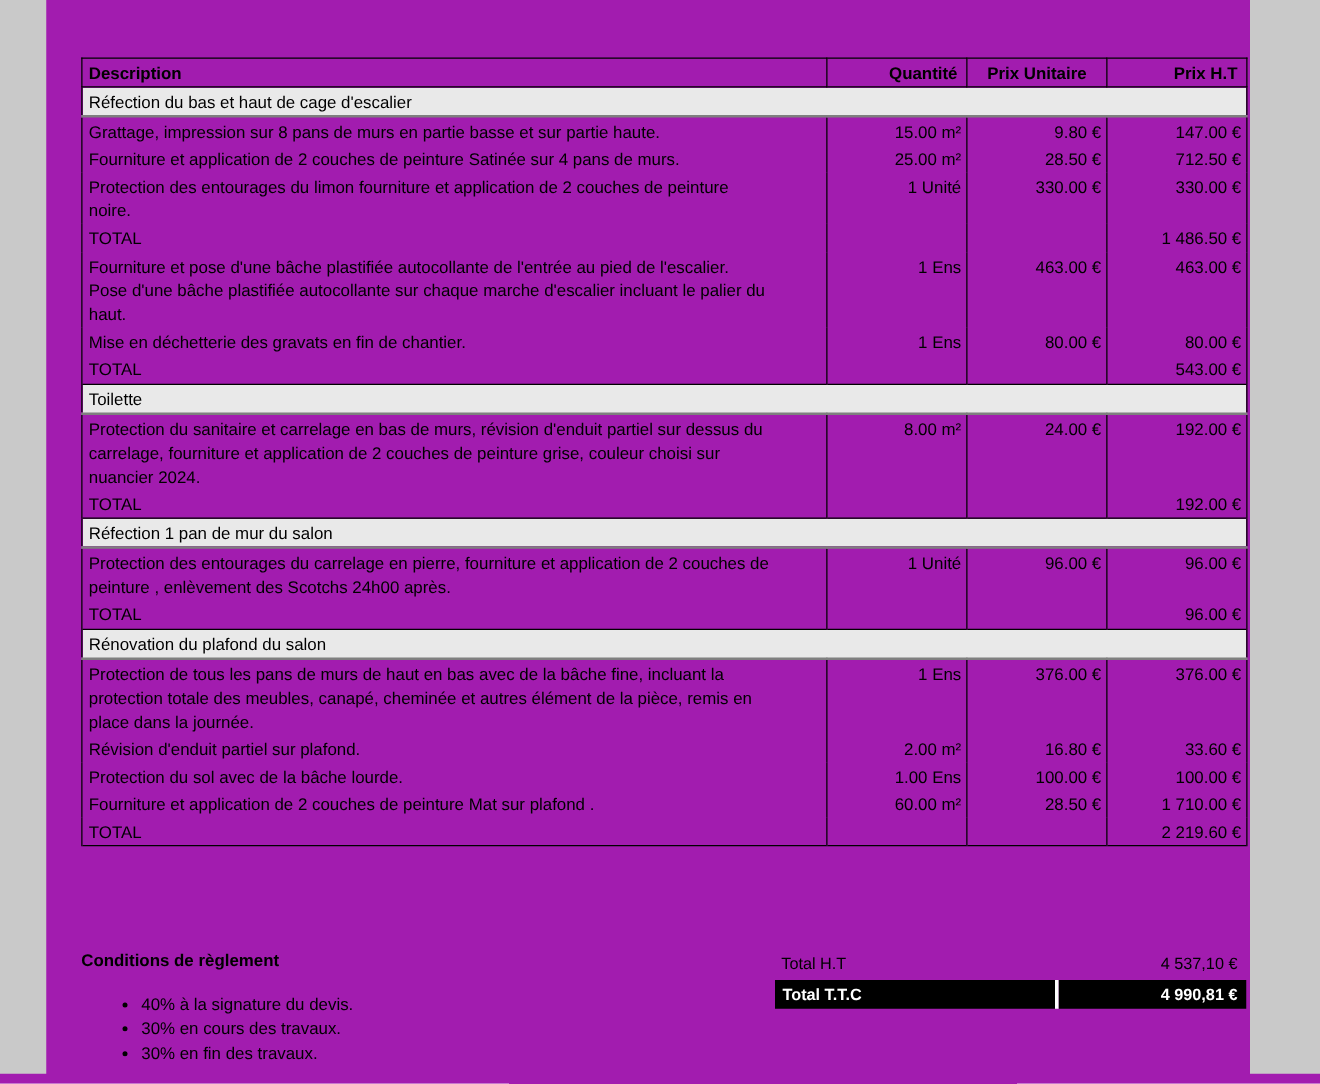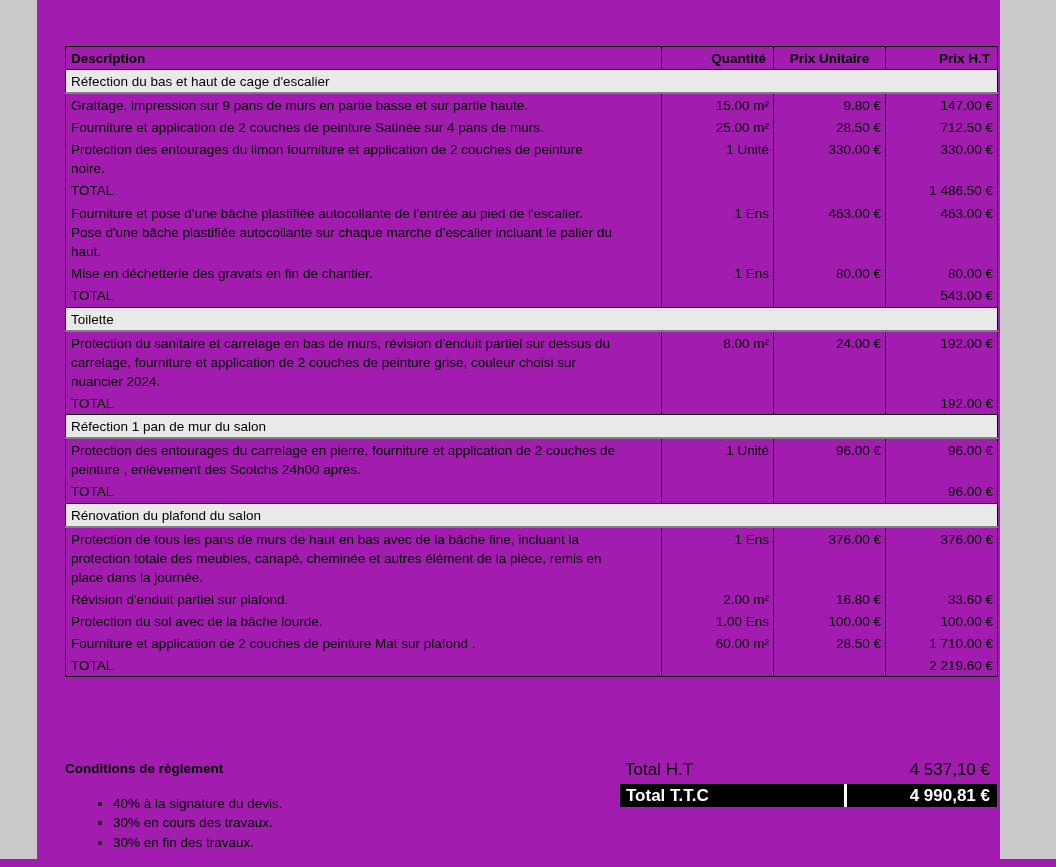--- a/index.html
+++ b/index.html
@@ -62,21 +62,21 @@
   .main-table td.cell-desc { text-align: left; white-space: pre-line; }
   .main-table td.cell-num  { text-align: right; padding-right: 4px; white-space: nowrap; }
   .main-table tr.item-row td { border-top: none; border-bottom: none; }
   .main-table tr.total-row td { border-top: none; border-bottom: none; height: 23px; }
 
   .conditions { position: absolute; left: 65px; top: 761px; width: 420px; }
   .cond-title { font-weight: bold; font-size: 13.5px; }
   .conditions ul { margin-top: 18px; padding-left: 48px; font-size: 13.5px; }
   .conditions li { line-height: 19.3px; }
 
-  .totals { position: absolute; left: 620px; top: 757px; width: 377px; font-size: 17px; }
+  .totals { position: absolute; left: 620px; top: 757px; width: 377px; font-size: 13px; }
   .totals-row { display: flex; height: 26px; align-items: center; }
   .totals-row .t-label { padding-left: 5px; flex: 0 0 228px; }
   .totals-row .t-value { flex: 1; text-align: right; padding-right: 7px; }
   .grand-row { display: flex; height: 23px; margin-top: 1px; font-weight: bold; }
   .grand-row .g-label {
     flex: 0 0 224px; background: #000; color: #fff;
     display: flex; align-items: center; padding-left: 6px;
   }
   .grand-row .g-gap { flex: 0 0 3px; background: #fff; }
   .grand-row .g-value {
@@ -104,21 +104,21 @@
         <th class="th-qty">Quantité</th>
         <th class="th-pu">Prix Unitaire</th>
         <th class="th-ht">Prix H.T</th>
       </tr>
     </thead>
     <tbody id="table-body">
         <tr class="section-row">
           <td class="cell-desc" colspan="4">Réfection du bas et haut de cage d'escalier</td>
         </tr>
         <tr class="item-row">
-          <td class="cell-desc">Grattage, impression sur 9 pans de murs en partie basse et sur partie haute.</td>
+          <td class="cell-desc">Grattage, impression sur 8 pans de murs en partie basse et sur partie haute.</td>
           <td class="cell-num">15.00 m²</td>
           <td class="cell-num">9.80 €</td>
           <td class="cell-num">147.00 €</td>
         </tr>
         <tr class="item-row">
           <td class="cell-desc">Fourniture et application de 2 couches de peinture Satinée sur 4 pans de murs.</td>
           <td class="cell-num">25.00 m²</td>
           <td class="cell-num">28.50 €</td>
           <td class="cell-num">712.50 €</td>
         </tr>

